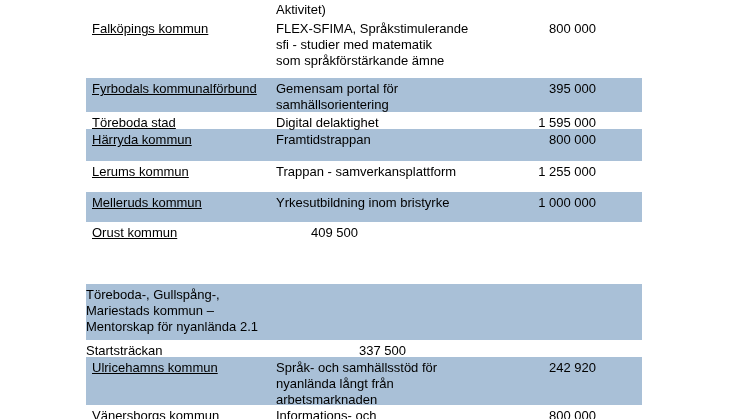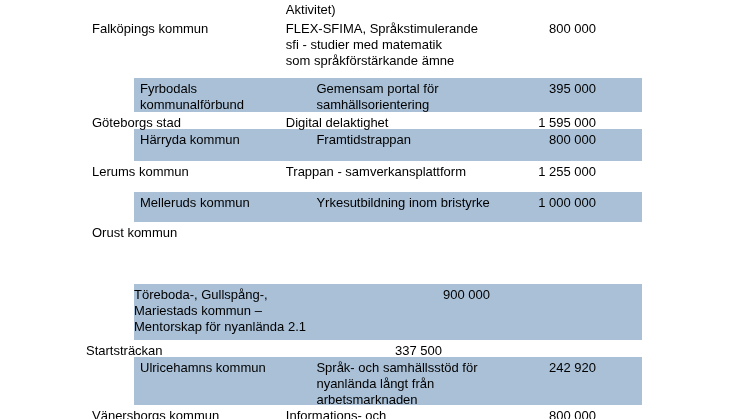--- a/index.html
+++ b/index.html
@@ -21,36 +21,35 @@
   .table {
     position: absolute;
     left: 86px;
     top: 0;
     width: 556px;
   }
   .row {
     display: flex;
     align-items: flex-start;
     box-sizing: border-box;
-    gap: 36px;
   }
   .row.shaded {
     background: #a9c0d7;
-    margin-left: 48px;
   }
   .c1, .c2, .c3 {
     box-sizing: border-box;
     font-size: 13px;
     line-height: 16px;
     padding-top: 3px;
   }
   .c1 {
     width: 190px;
     padding-left: 6px;
     padding-right: 6px;
+    text-decoration: underline;
   }
   .c2 {
     width: 238px;
     padding-right: 8px;
     white-space: pre-line;
   }
   .c3 {
     width: 128px;
     text-align: right;
     padding-right: 46px;
@@ -77,21 +76,21 @@
     </div>
 
     <div class="row shaded" style="height:34px">
       <div class="c1">Fyrbodals kommunalförbund</div>
       <div class="c2">Gemensam portal för
 samhällsorientering</div>
       <div class="c3">395 000</div>
     </div>
 
     <div class="row" style="height:17px">
-      <div class="c1">Göteborgs stad</div>
+      <div class="c1">Töreboda stad</div>
       <div class="c2">Digital delaktighet</div>
       <div class="c3">1 595 000</div>
     </div>
 
     <div class="row shaded" style="height:32px">
       <div class="c1">Härryda kommun</div>
       <div class="c2">Framtidstrappan</div>
       <div class="c3">800 000</div>
     </div>
 
@@ -102,27 +101,27 @@
     </div>
 
     <div class="row shaded" style="height:30px">
       <div class="c1">Melleruds kommun</div>
       <div class="c2">Yrkesutbildning inom bristyrke</div>
       <div class="c3">1 000 000</div>
     </div>
 
     <div class="row" style="height:62px">
       <div class="c1">Orust kommun</div>
+      <div class="c3">409 500</div>
     </div>
 
     <div class="row shaded" style="height:56px">
       <div class="c2">Töreboda-, Gullspång-,
 Mariestads kommun –
 Mentorskap för nyanlända 2.1</div>
-      <div class="c3">900 000</div>
     </div>
 
     <div class="row" style="height:17px">
       <div class="c2">Startsträckan</div>
       <div class="c3">337 500</div>
     </div>
 
     <div class="row shaded" style="height:48px">
       <div class="c1">Ulricehamns kommun</div>
       <div class="c2">Språk- och samhällsstöd för

